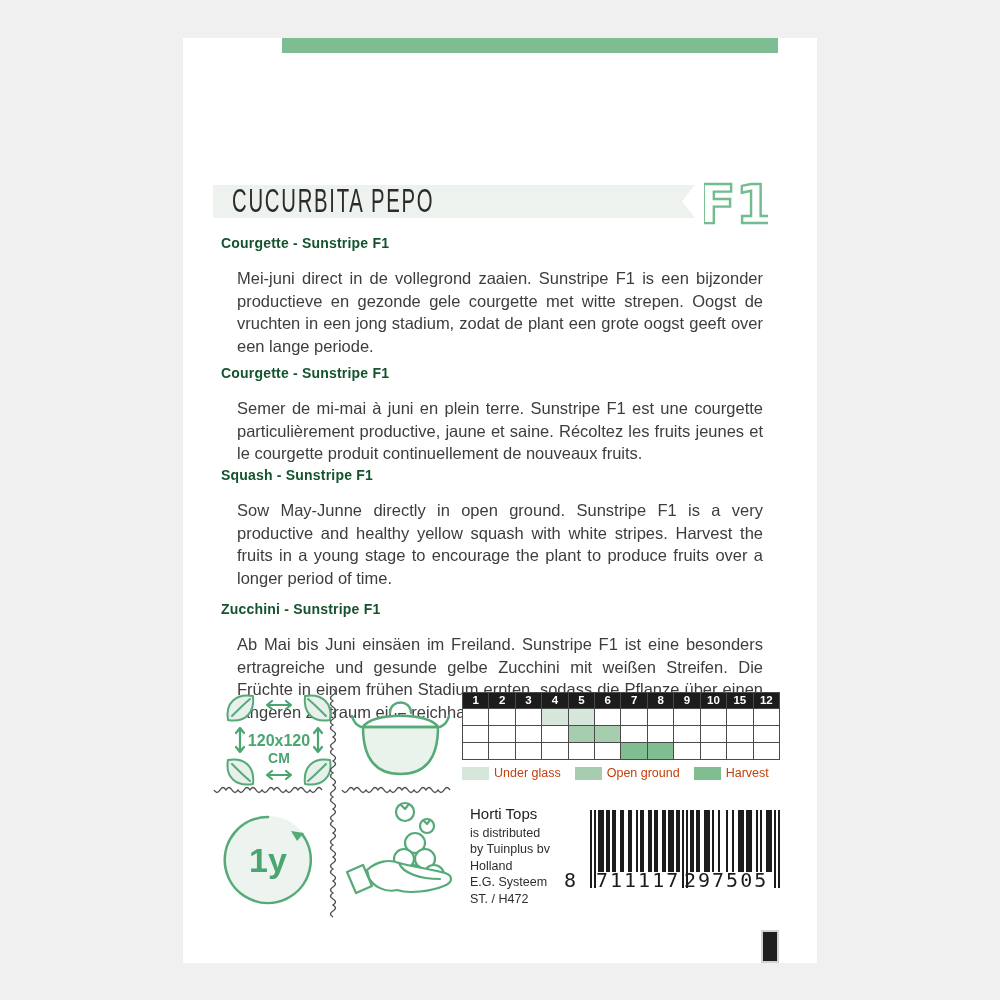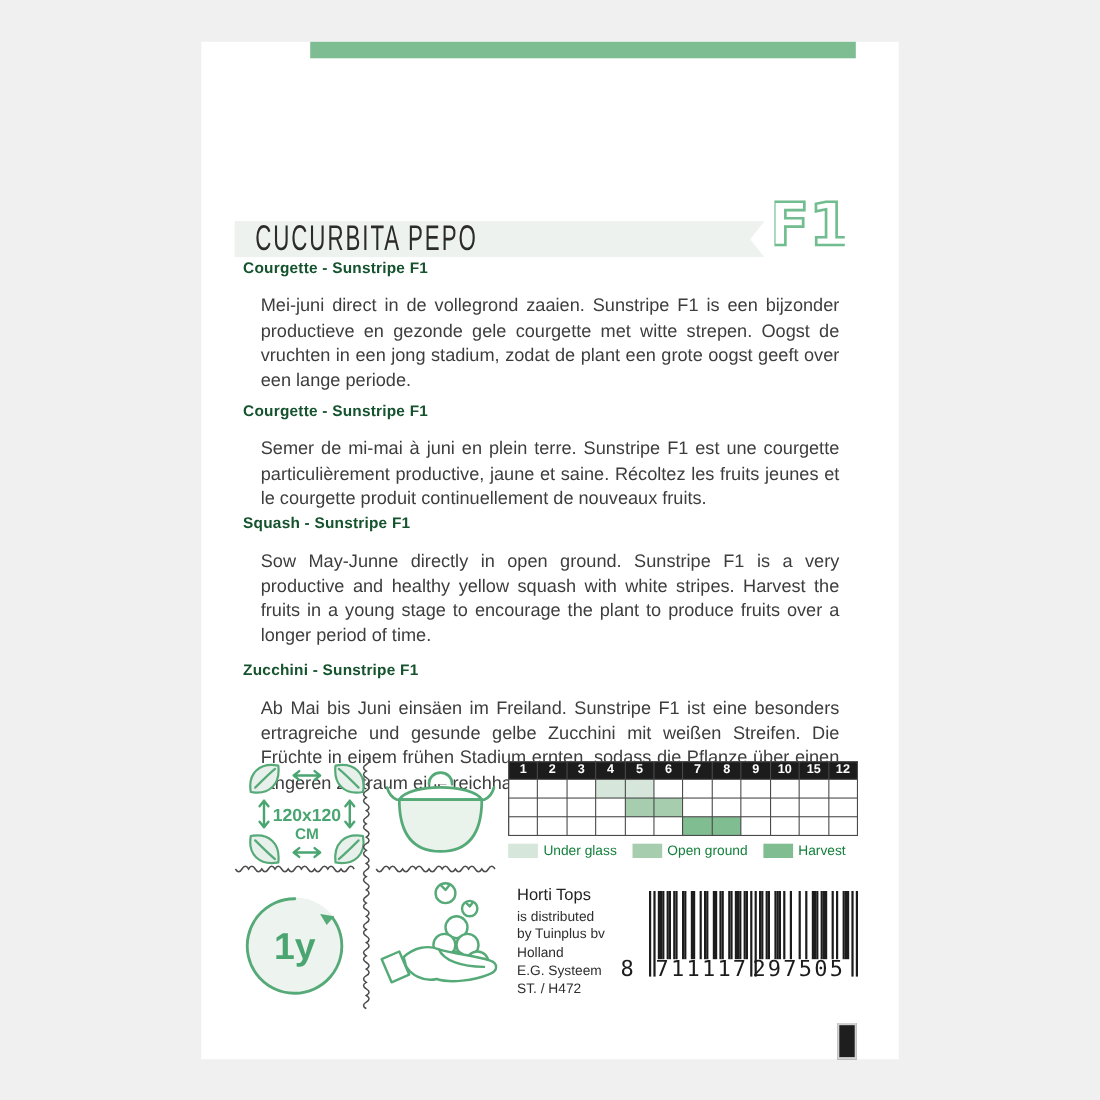--- a/index.html
+++ b/index.html
@@ -8,21 +8,20 @@
     background:#f0f0f1;
     font-family:"Liberation Sans",sans-serif;
   }
   .packet{position:absolute;left:183px;top:38px;width:634px;height:925px;background:#ffffff;}
   .topbar{position:absolute;left:99px;top:0;width:496px;height:15px;background:#7ebc92;}
 
   .banner{
     position:absolute;left:30px;top:147px;width:482px;height:33px;background:#edf2ee;
     display:flex;align-items:center;
     clip-path:polygon(0 0,100% 0,calc(100% - 13px) 50%,100% 100%,0 100%);
-    margin-top:16px;
   }
   .banner-text{
     font-size:29px;color:#2b2b2b;letter-spacing:2.5px;white-space:nowrap;
     transform:scale(0.70,1.12);transform-origin:left center;margin-left:19px;font-weight:400;
   }
   .f1-logo{position:absolute;left:521px;top:130px;}
 
   .lang-sec{position:absolute;left:38px;width:558px;}
   .lang-sec h3{margin:0 0 5px 0;font-size:14px;color:#14532d;font-weight:bold;letter-spacing:.2px;}
   .lang-sec p{margin:16px;font-size:16.5px;line-height:22.5px;color:#3d3d3d;text-align:justify;}
@@ -38,21 +37,21 @@
   #wave-h2{left:158px;top:748px}
 
   #calendar{
     position:absolute;left:279px;top:654px;width:318px;
     display:grid;grid-template-columns:repeat(12,1fr);gap:1px;
     background:#4a4a4a;border:1px solid #4a4a4a;box-sizing:border-box;
   }
   .cal-head{background:#1c1c1c;color:#fff;font-size:11.5px;font-weight:bold;text-align:center;height:15px;line-height:15px;}
   .cal-cell{background:#fff;height:16px;}
 
-  #legend{position:absolute;left:279px;top:728px;width:320px;display:flex;align-items:center;font-size:12.5px;color:#15803d;}
+  #legend{position:absolute;left:279px;top:728px;width:320px;display:flex;align-items:center;font-size:12.5px;color:#c2410c;}
   .swatch{width:27px;height:13px;display:inline-block;margin-right:5px;flex:none;}
   .legend-label{margin-right:14px;white-space:nowrap;}
 
   #distributor{position:absolute;left:287px;top:768px;font-size:12.5px;line-height:16.5px;color:#2e2e2e;}
   .dist-name{font-size:15px;font-weight:normal;color:#222;margin-bottom:2px;}
 
   #barcode-wrap{position:absolute;left:385px;top:772px;width:216px;height:98px;}
   #barcode-svg{position:absolute;left:22px;top:0;}
   .bc-digit{position:absolute;font-family:"DejaVu Sans Mono",monospace;font-size:20px;color:#1c1c1c;top:58px;}
   .bc-first{left:-4px;}

